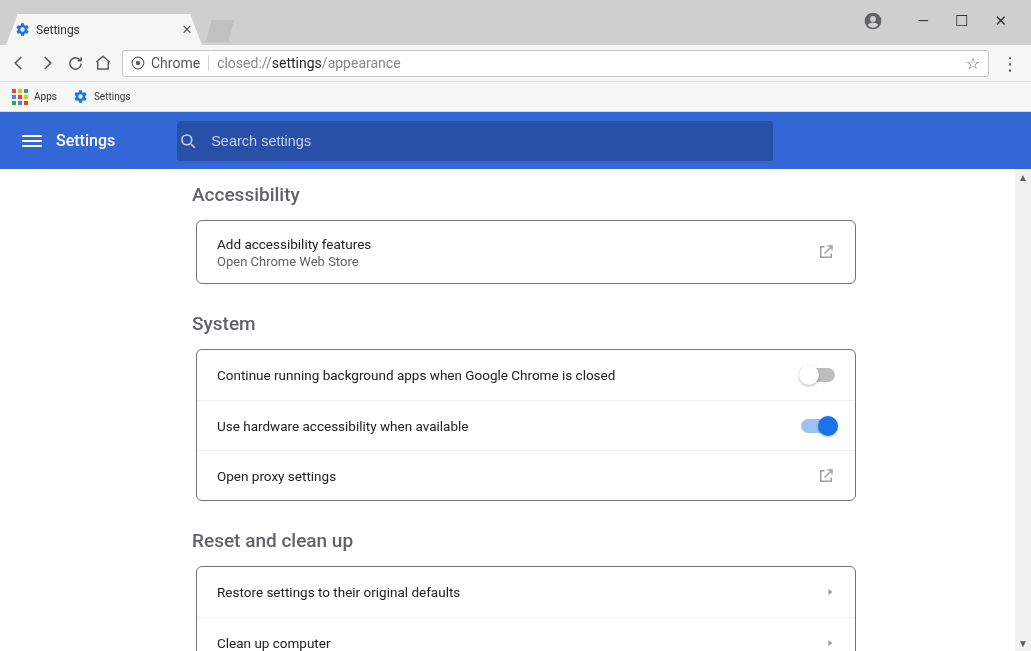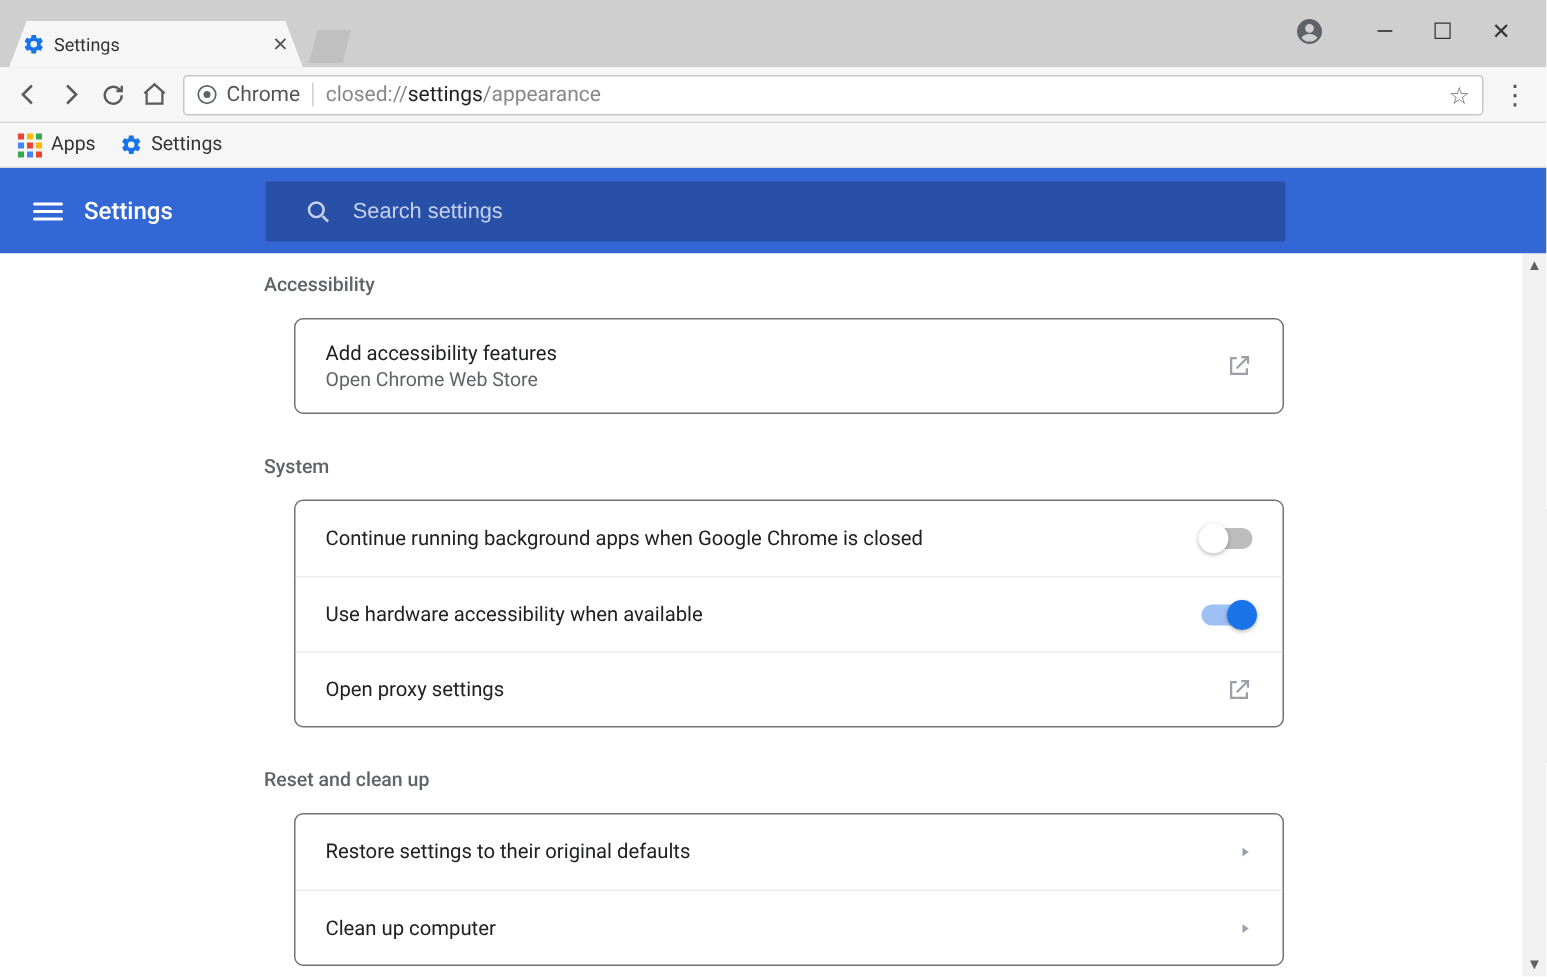--- a/index.html
+++ b/index.html
@@ -84,44 +84,44 @@
   .omnibox .star { margin-left:auto; color:#6b6b6b; font-size:16px; }
   .dots { font-size:18px; color:#555; padding:0 2px; }
 
   
   .bookmarks {
     height: 30px;
     background: #f6f6f6;
     border-bottom: 1px solid #d9d9d9;
     display: flex; align-items: center;
     padding: 0 12px; gap: 16px;
-    font-size: 13px; color:#333;
+    font-size: 10px; color:#333;
   }
   .bk-item { display:flex; align-items:center; gap:6px; }
 
   
   .blue-header {
     height: 57px;
     background: #3367d6;
     display: flex;
     align-items: center;
     color: #fff;
     padding-left: 22px;
   }
   .hamburger { width:20px; display:flex; flex-direction:column; gap:3px; margin-right: 14px;}
   .hamburger div { height:2px; background:#fff; border-radius:1px; }
   .blue-title { font-size: 16px; font-weight: 500; }
   .search-container {
     margin-left: 62px;
-    width: 680px;
+    width: 596px;
     height: 40px;
     background: #2850a7;
     border-radius: 2px;
     display:flex; align-items:center;
-    padding: 0 26px; gap: 14px;
+    padding: 0 2px; gap: 14px;
     color: #c7d2ef;
   }
   .search-container input {
     background: transparent; border: none; outline: none;
     color: #fff; font-size: 14.5px; flex:1;
   }
   .search-container input::placeholder { color:#c7d2ef; }
 
   
   .content-scroll {
@@ -133,23 +133,23 @@
     background: #fff;
     overflow: hidden;
   }
   .content {
     width: 680px;
     margin: 0 auto 0 176px;
     padding-top: 8px;
   }
   .section-label {
     color: #5f6368;
-    font-size: 13px;
+    font-size: 19px;
     font-weight: 500;
-    margin: 6px 0 14px 0;
+    margin: 6px 0 14px 16px;
   }
   .card {
     border: 1px solid #737373;
     border-radius: 6px;
     background:#fff;
     margin-bottom: 28px;
     overflow: hidden;
     margin-left: 20px;
   }
   .row {

